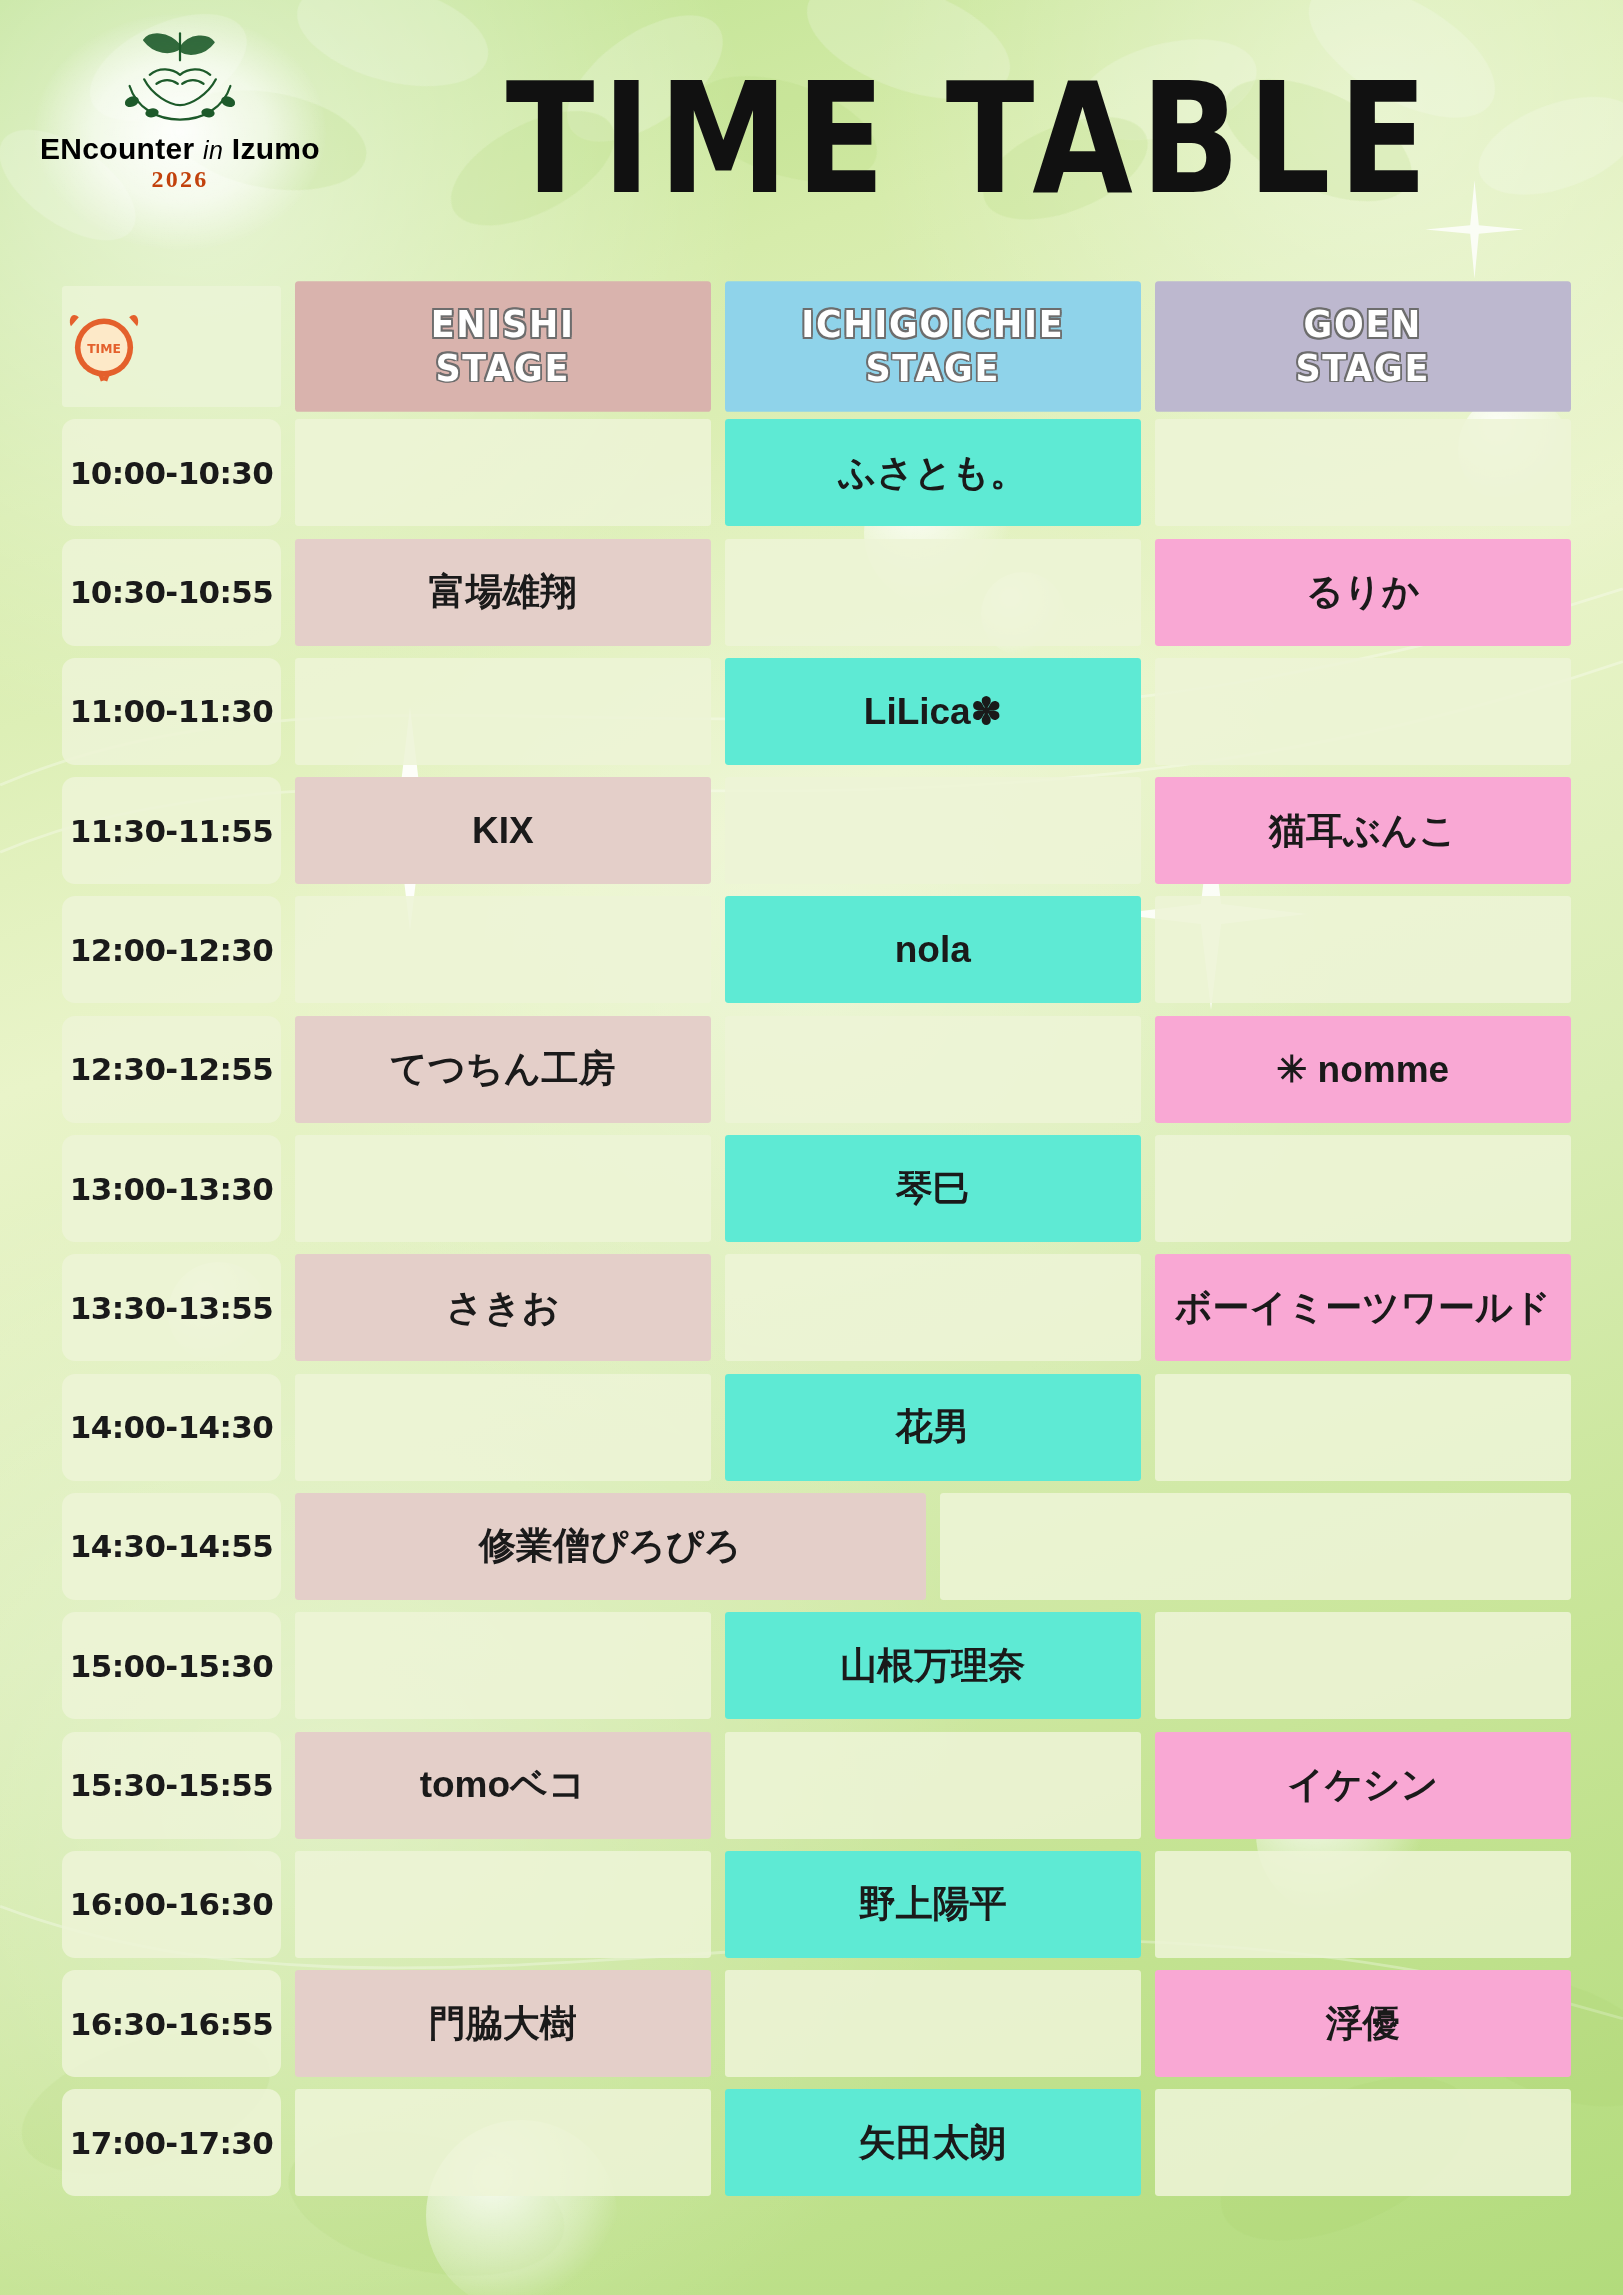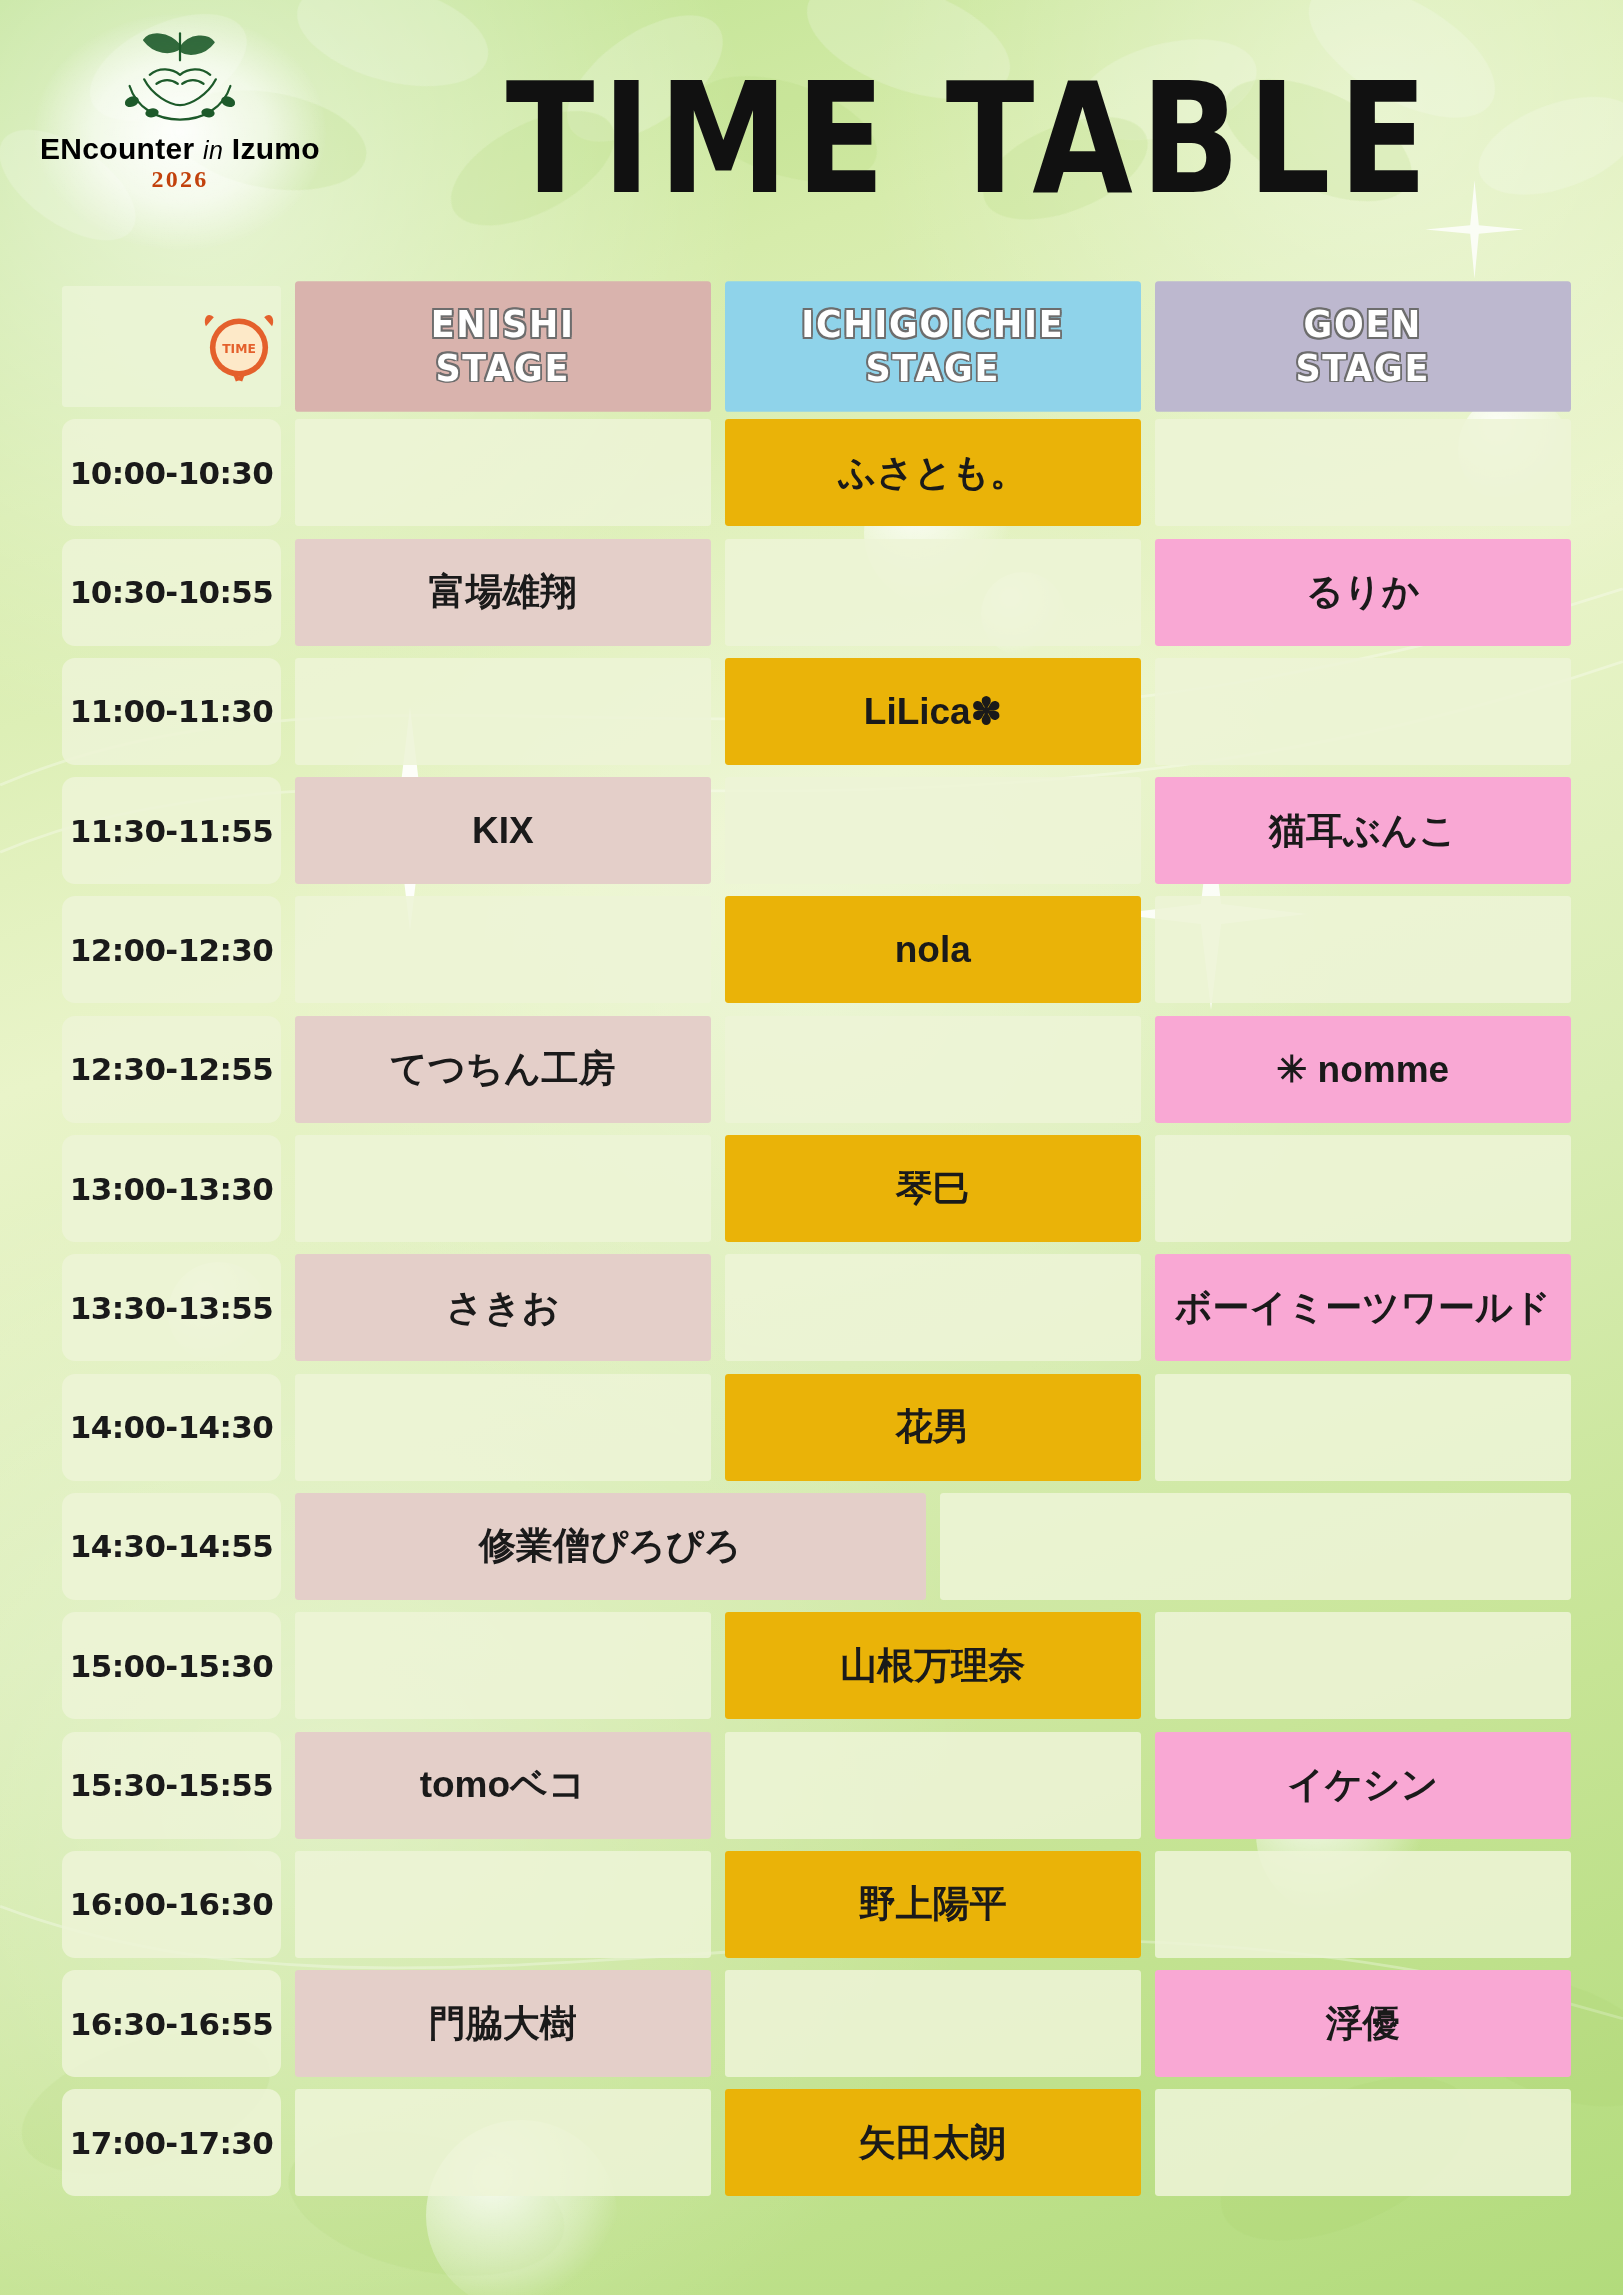--- a/index.html
+++ b/index.html
@@ -138,21 +138,21 @@
     text-align: center;
   }
 
   
   .head-row { height: 121px; }
   .head-time {
     background: rgba(236,244,215,0.82);
     border-radius: 3.4px;
     display: flex;
     align-items: center;
-    justify-content: flex-end;
+    justify-content: flex-start;
   }
   .head-stage {
     border-radius: 3.4px;
     color: #fff;
     font-size: 35px;
     font-weight: bold;
     letter-spacing: 1.7px;
     line-height: 1.12;
     font-family: "DejaVu Sans", sans-serif;
     text-shadow:
@@ -191,21 +191,21 @@
     justify-content: center;
     font-size: 37px;
     font-weight: bold;
     color: #1a1a1a;
     padding: 0 5.6px;
     box-sizing: border-box;
   }
   .slot.enishi-empty { background: rgba(237,244,214,0.88); }
   .slot.enishi-full  { background: #e4cfc9; }
   .slot.ichigo-empty { background: rgba(237,244,214,0.88); }
-  .slot.ichigo-full  { background: #eab308; }
+  .slot.ichigo-full  { background: #5eead4; }
   .slot.goen-empty   { background: rgba(237,244,214,0.88); }
   .slot.goen-full    { background: #f9a8d4; }
 
   .clock {
     position: relative;
     width: 84px;
     height: 84px;
   }
 </style>
 </head>

